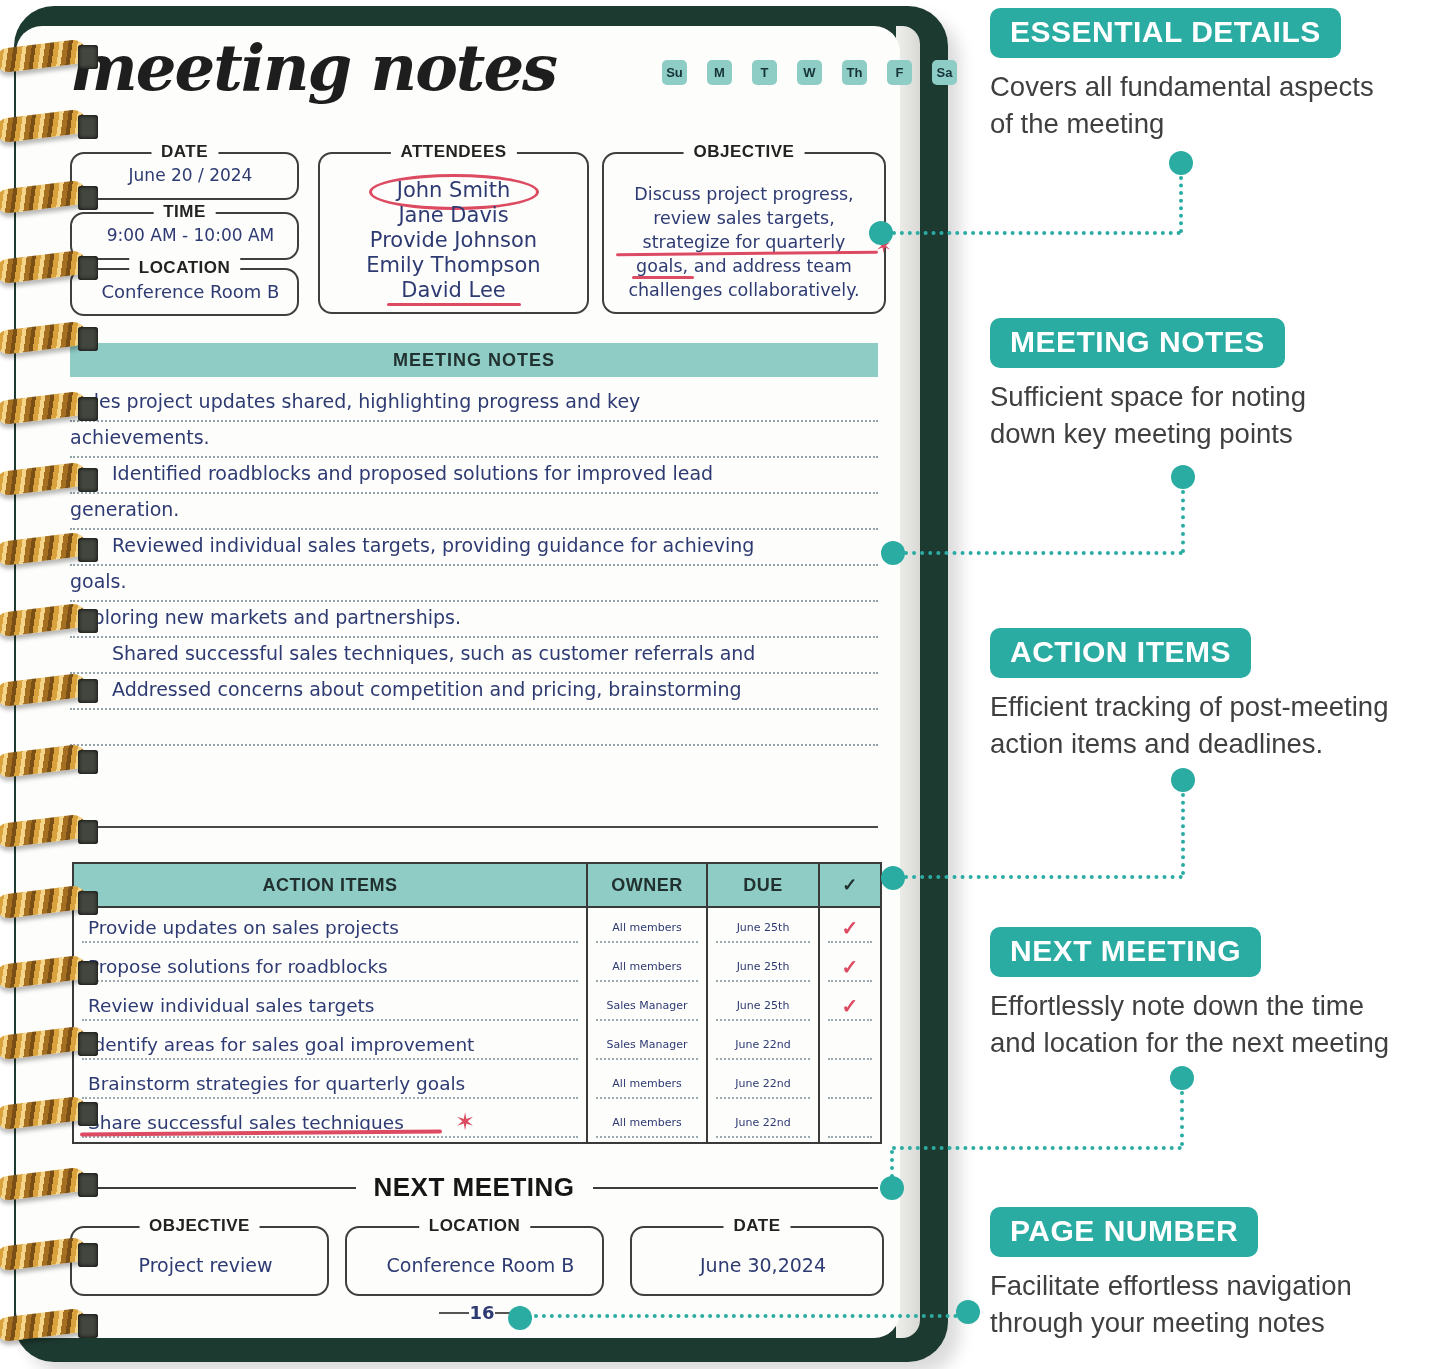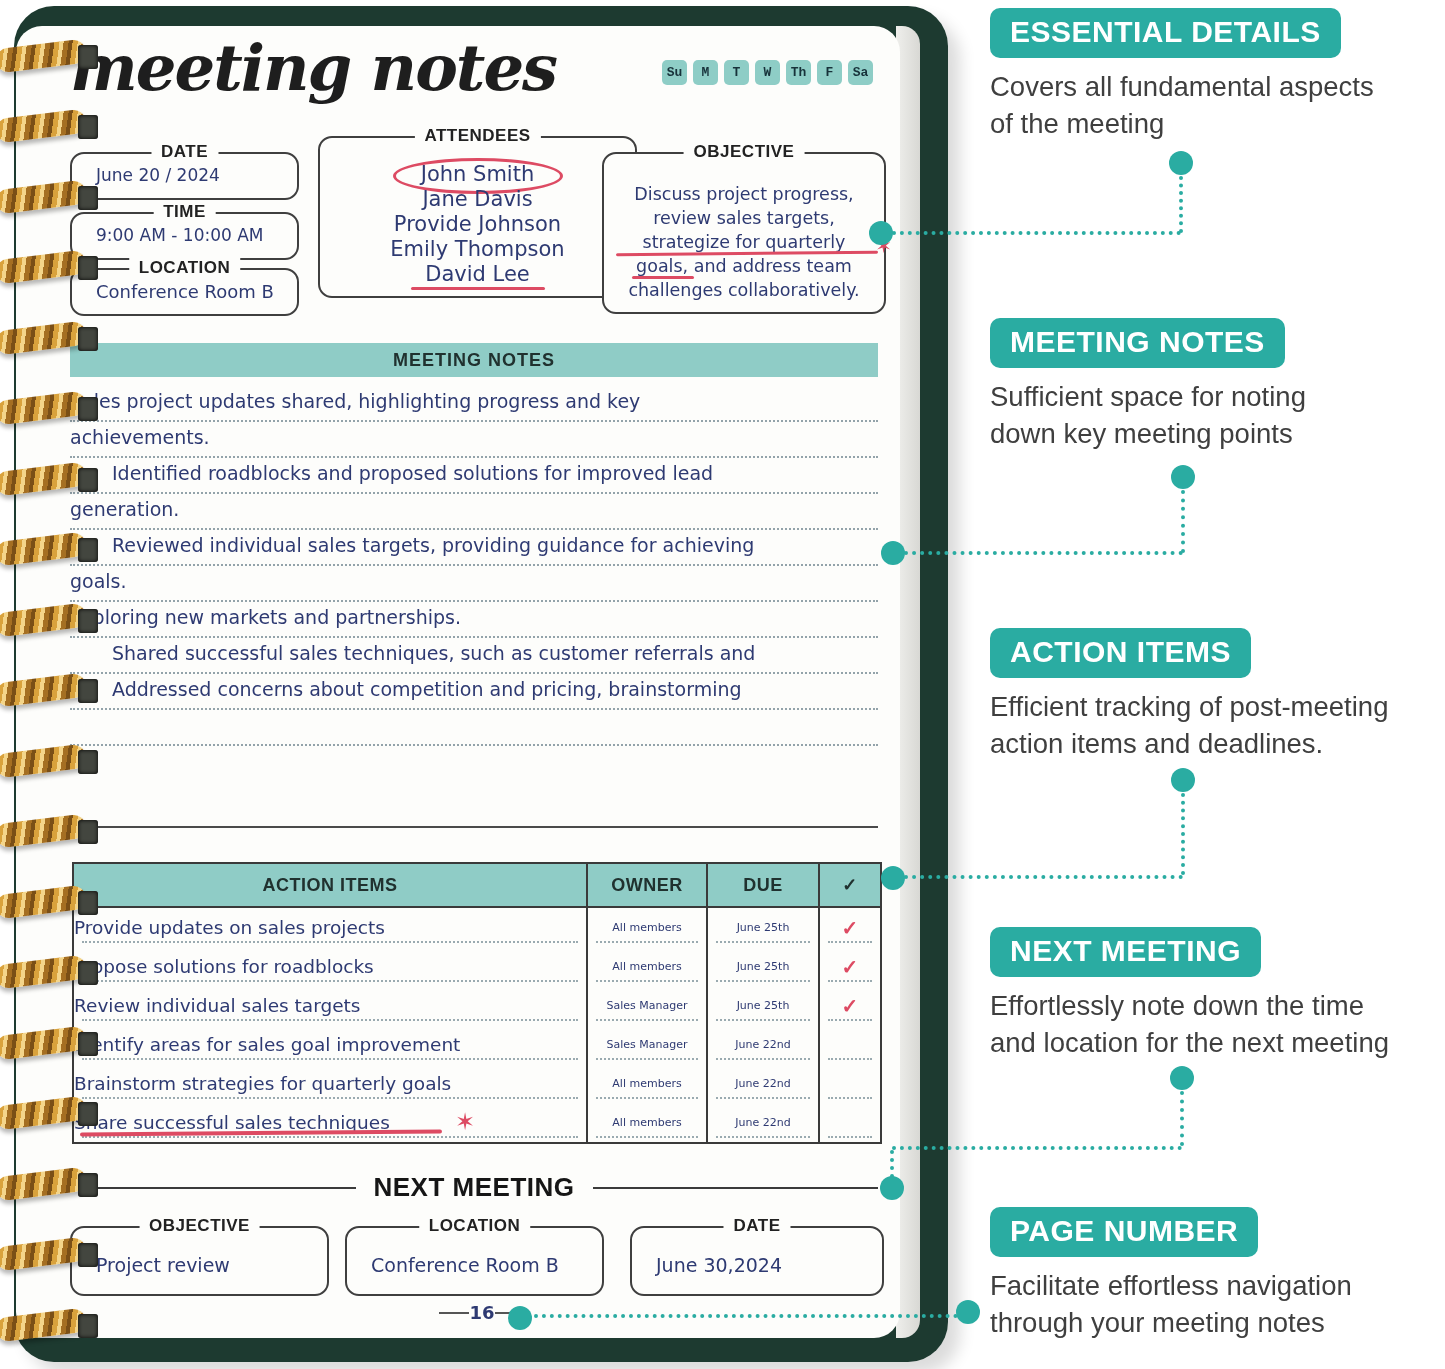--- a/index.html
+++ b/index.html
@@ -23,29 +23,29 @@
   .coil .hole{position:absolute;left:82px;top:3px;width:20px;height:24px;background:#43463f;
       border-radius:3px;box-shadow:inset 0 0 4px #000;}
 
   
   .hand{font-family:"DejaVu Sans",sans-serif;color:#2e3a72;}
   .script-title{position:absolute;left:70px;top:30px;z-index:4;
       font-family:"DejaVu Serif",serif;font-style:italic;font-weight:600;font-size:64px;
       letter-spacing:-2px;color:#1e1e1e;}
 
   
-  .daysrow{position:absolute;left:662px;top:60px;display:flex;gap:6px;z-index:4;font-family:Liberation Mono, monospace;}
+  .daysrow{position:absolute;left:662px;top:60px;display:flex;gap:20px;z-index:4;}
   .daybadge{width:25px;height:25px;background:#8ecdc6;border-radius:5px;display:flex;
       align-items:center;justify-content:center;font-weight:bold;font-size:13px;color:#17323a;}
 
   
   .fieldbox{position:absolute;border:2px solid #3f3f3f;border-radius:14px;background:#fdfdfb;z-index:4;}
   .flabel{position:absolute;top:-12px;left:50%;transform:translateX(-50%);background:#fdfdfb;
       padding:0 10px;font-weight:bold;font-size:17px;letter-spacing:.5px;color:#222;white-space:nowrap;}
-  .fval{position:absolute;left:12px;right:0;text-align:left;font-size:17px;margin-left:12px;}
+  .fval{position:absolute;left:0;right:0;text-align:center;font-size:17px;margin-left:12px;}
 
   .att-list{position:absolute;left:0;right:0;top:24px;text-align:center;}
   .att-item{position:relative;display:block;font-size:21px;line-height:25px;}
   .att-item.circled::after{content:"";position:absolute;left:50%;transform:translateX(-50%);
       top:-4px;width:164px;height:30px;border:3px solid #dd4b63;border-radius:50%;}
   .att-item.redline::after{content:"";position:absolute;left:50%;transform:translateX(-50%);
       bottom:-3px;width:134px;height:3px;background:#dd4b63;border-radius:2px;}
 
   .obj-lines{position:absolute;left:0;right:0;top:28px;text-align:center;}
   .obj-line{position:relative;display:block;font-size:17.5px;line-height:24px;}
@@ -72,21 +72,21 @@
   .thead{height:42px;background:#8fccc6;border-bottom:2px solid #3a3a3a;}
   .thead > div{display:flex;align-items:center;justify-content:center;font-weight:bold;
       font-size:18px;letter-spacing:.5px;color:#20312f;border-right:2px solid #3a3a3a;}
   .thead > div:last-child{border-right:none;}
   .tbody{height:39px;}
   .tbody > div{position:relative;border-right:2px solid #3a3a3a;display:flex;align-items:center;}
   .tbody > div:last-child{border-right:none;}
   .tbody > div::after{content:"";position:absolute;left:8px;right:8px;bottom:4px;
       border-top:2px dotted #9aaab0;}
   .tbody .c-item{font-family:"DejaVu Sans",sans-serif;color:#2e3a72;font-size:18.5px;
-      white-space:nowrap;}
+      padding-left:14px;white-space:nowrap;}
   .tbody .c-owner,.tbody .c-due{font-family:"DejaVu Sans",sans-serif;color:#2e3a72;
       font-size:11px;justify-content:center;text-align:center;}
   .tbody .c-done{justify-content:center;color:#dd4b63;font-size:20px;font-weight:bold;}
   .lastrow-underline{position:absolute;left:80px;top:1131px;width:362px;height:3.5px;
       background:#dd4b63;border-radius:3px;transform:rotate(-.5deg);z-index:5;}
   .lastrow-star{position:absolute;left:455px;top:1108px;color:#dd4b63;font-size:24px;z-index:5;}
 
   
   .nm-head{position:absolute;left:70px;top:1172px;width:808px;display:flex;align-items:center;
       gap:18px;z-index:4;}
@@ -137,21 +137,21 @@
   </div>
   <div class="fieldbox" style="left:70px;top:212px;width:225px;height:44px;">
     <span class="flabel">TIME</span>
     <span class="fval hand" style="top:11px;">9:00 AM - 10:00 AM</span>
   </div>
   <div class="fieldbox" style="left:70px;top:268px;width:225px;height:44px;">
     <span class="flabel">LOCATION</span>
     <span class="fval hand" style="top:11px;font-size:18px;">Conference Room B</span>
   </div>
 
-  <div class="fieldbox" style="left:318px;top:136px;width:267px;height:158px;padding-left:48px;">
+  <div class="fieldbox" style="left:318px;top:152px;width:267px;height:158px;">
     <span class="flabel">ATTENDEES</span>
     <div class="att-list hand">
       <span class="att-item circled">John Smith</span>
       <span class="att-item">Jane Davis</span>
       <span class="att-item">Provide Johnson</span>
       <span class="att-item">Emily Thompson</span>
       <span class="att-item redline">David Lee</span>
     </div>
   </div>
 

